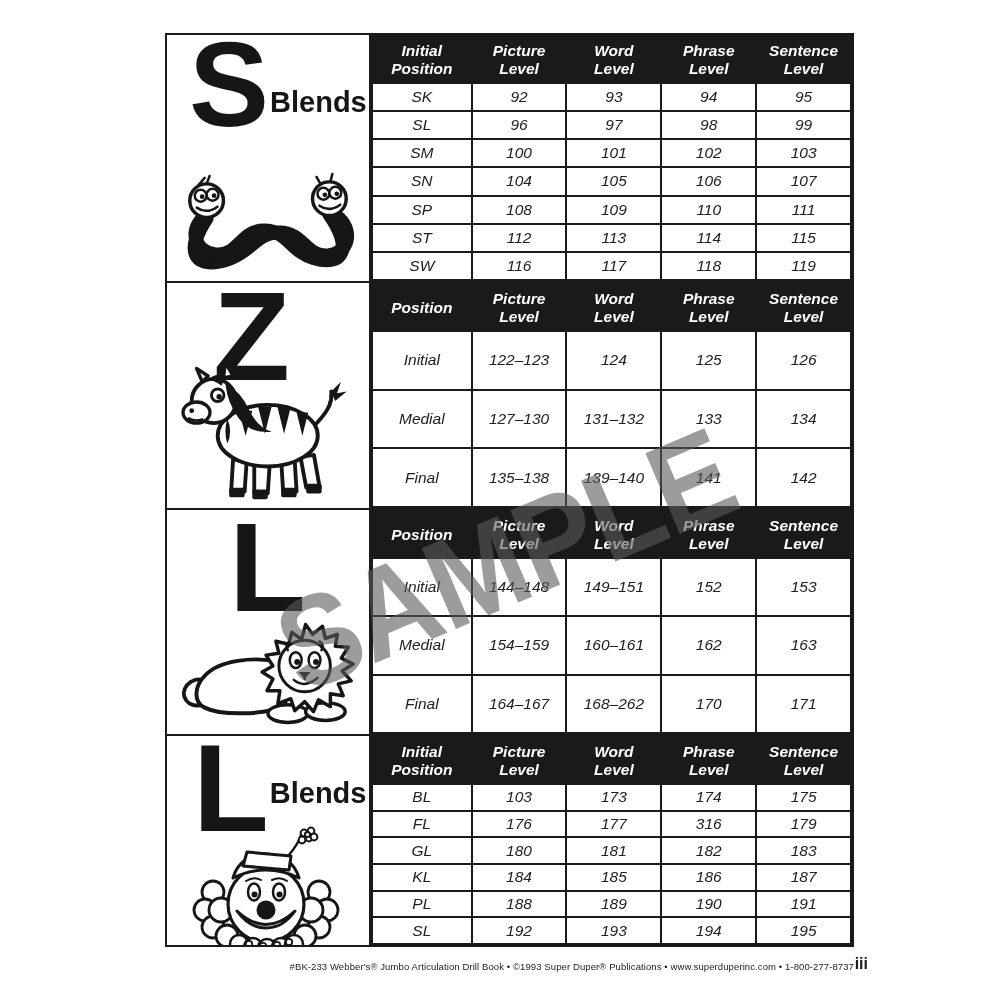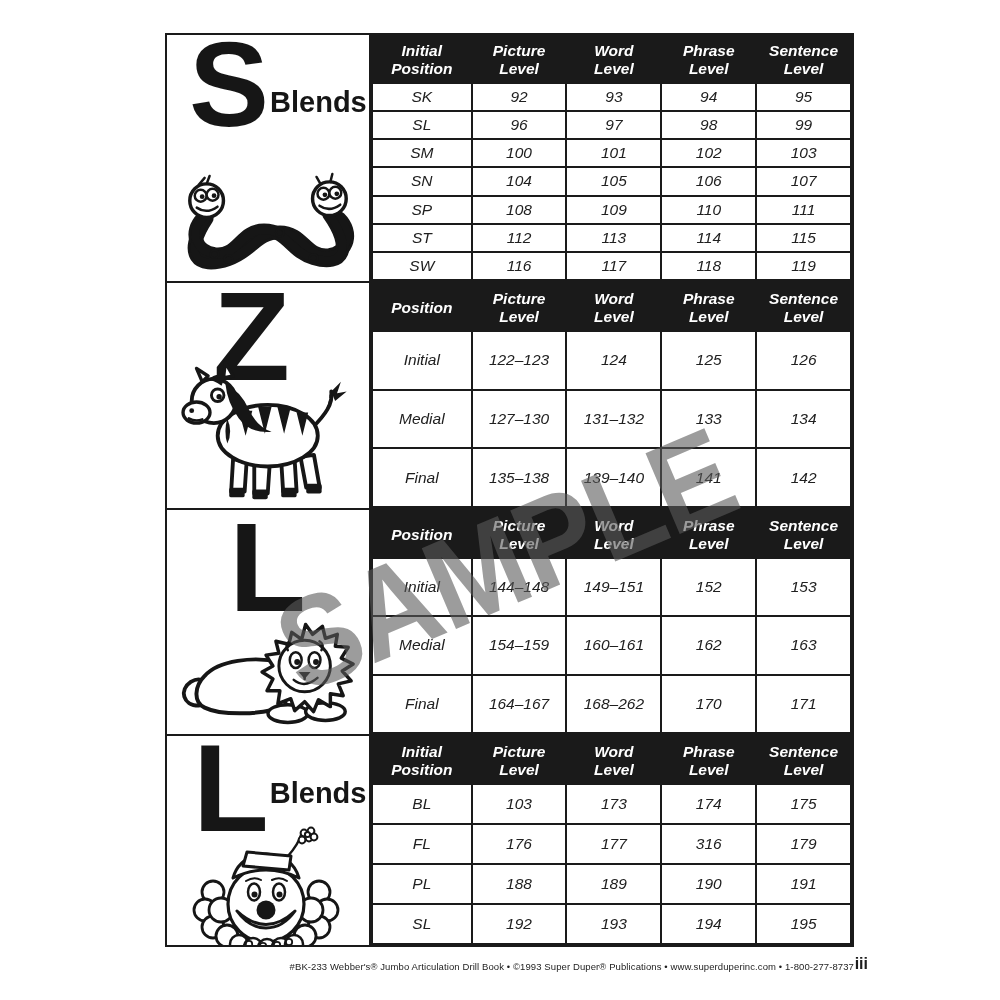--- a/index.html
+++ b/index.html
@@ -417,20 +417,34 @@
                 <td>175</td>
               </tr>
               <tr>
                 <td>FL</td>
                 <td>176</td>
                 <td>177</td>
                 <td>316</td>
                 <td>179</td>
               </tr>
               <tr>
+                <td>GL</td>
+                <td>180</td>
+                <td>181</td>
+                <td>182</td>
+                <td>183</td>
+              </tr>
+              <tr>
+                <td>KL</td>
+                <td>184</td>
+                <td>185</td>
+                <td>186</td>
+                <td>187</td>
+              </tr>
+              <tr>
                 <td>PL</td>
                 <td>188</td>
                 <td>189</td>
                 <td>190</td>
                 <td>191</td>
               </tr>
               <tr>
                 <td>SL</td>
                 <td>192</td>
                 <td>193</td>

